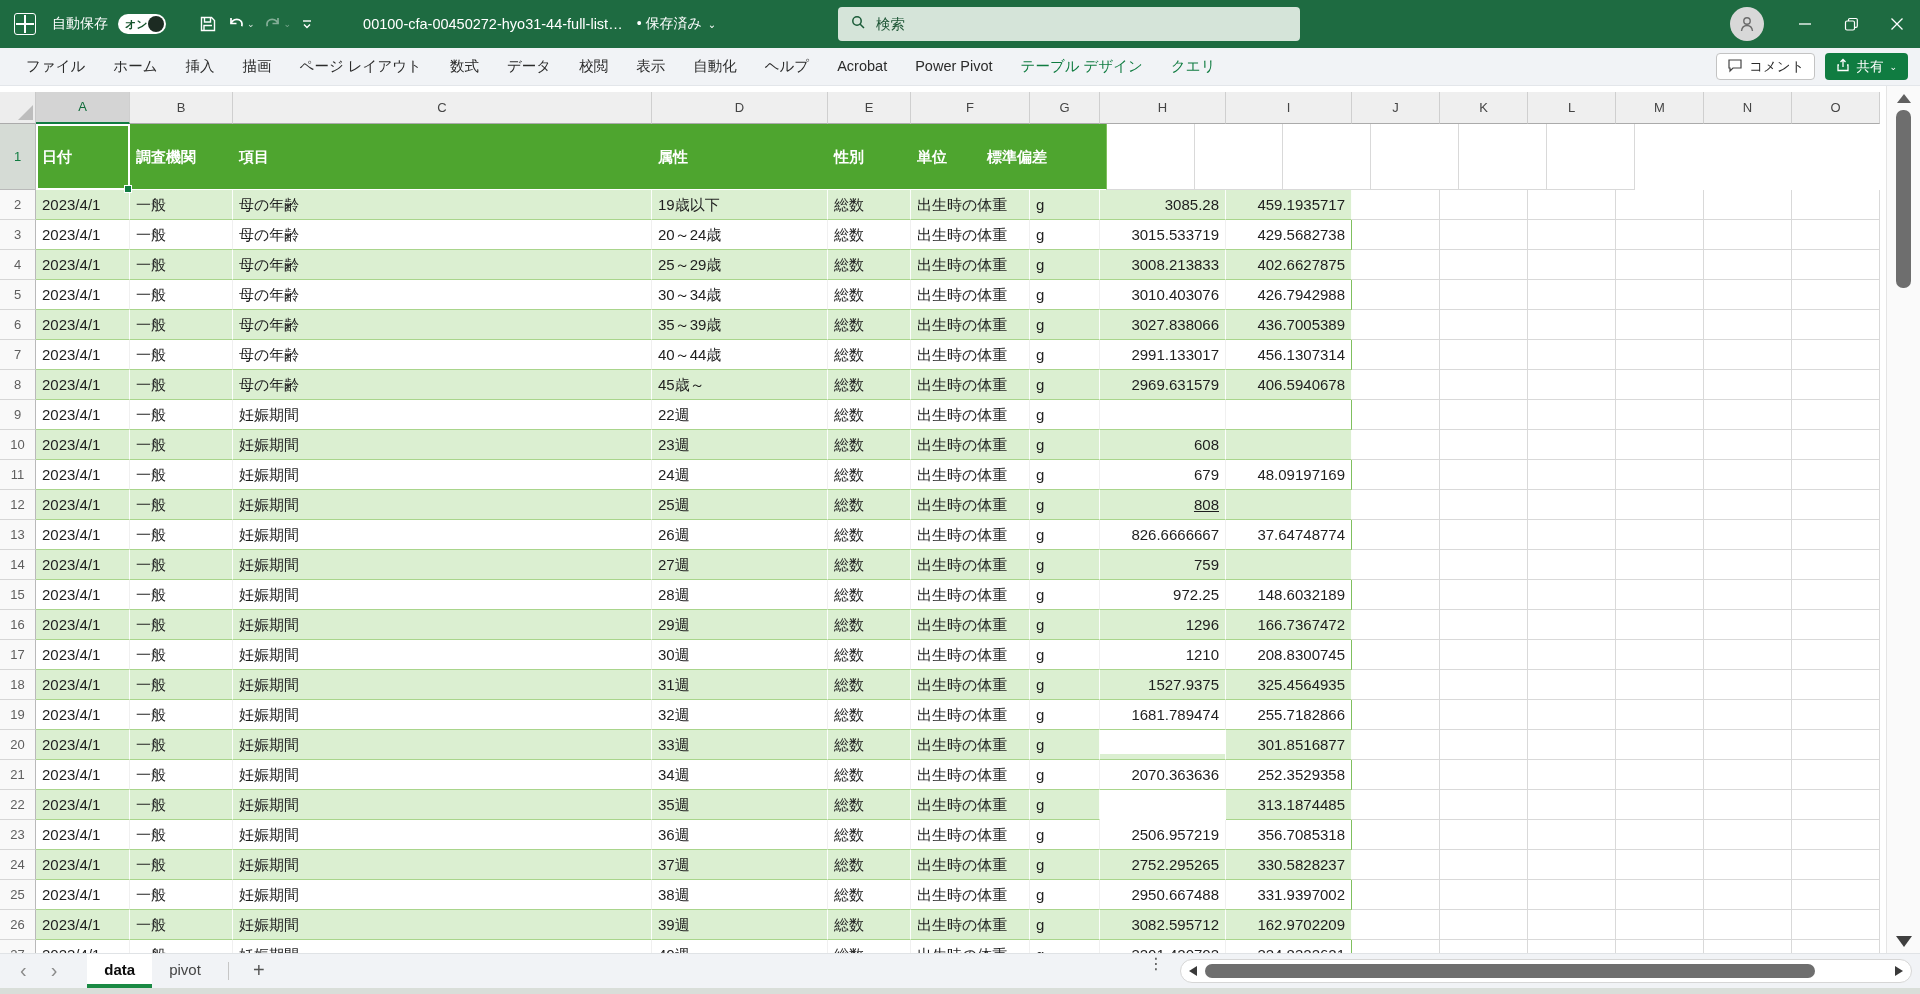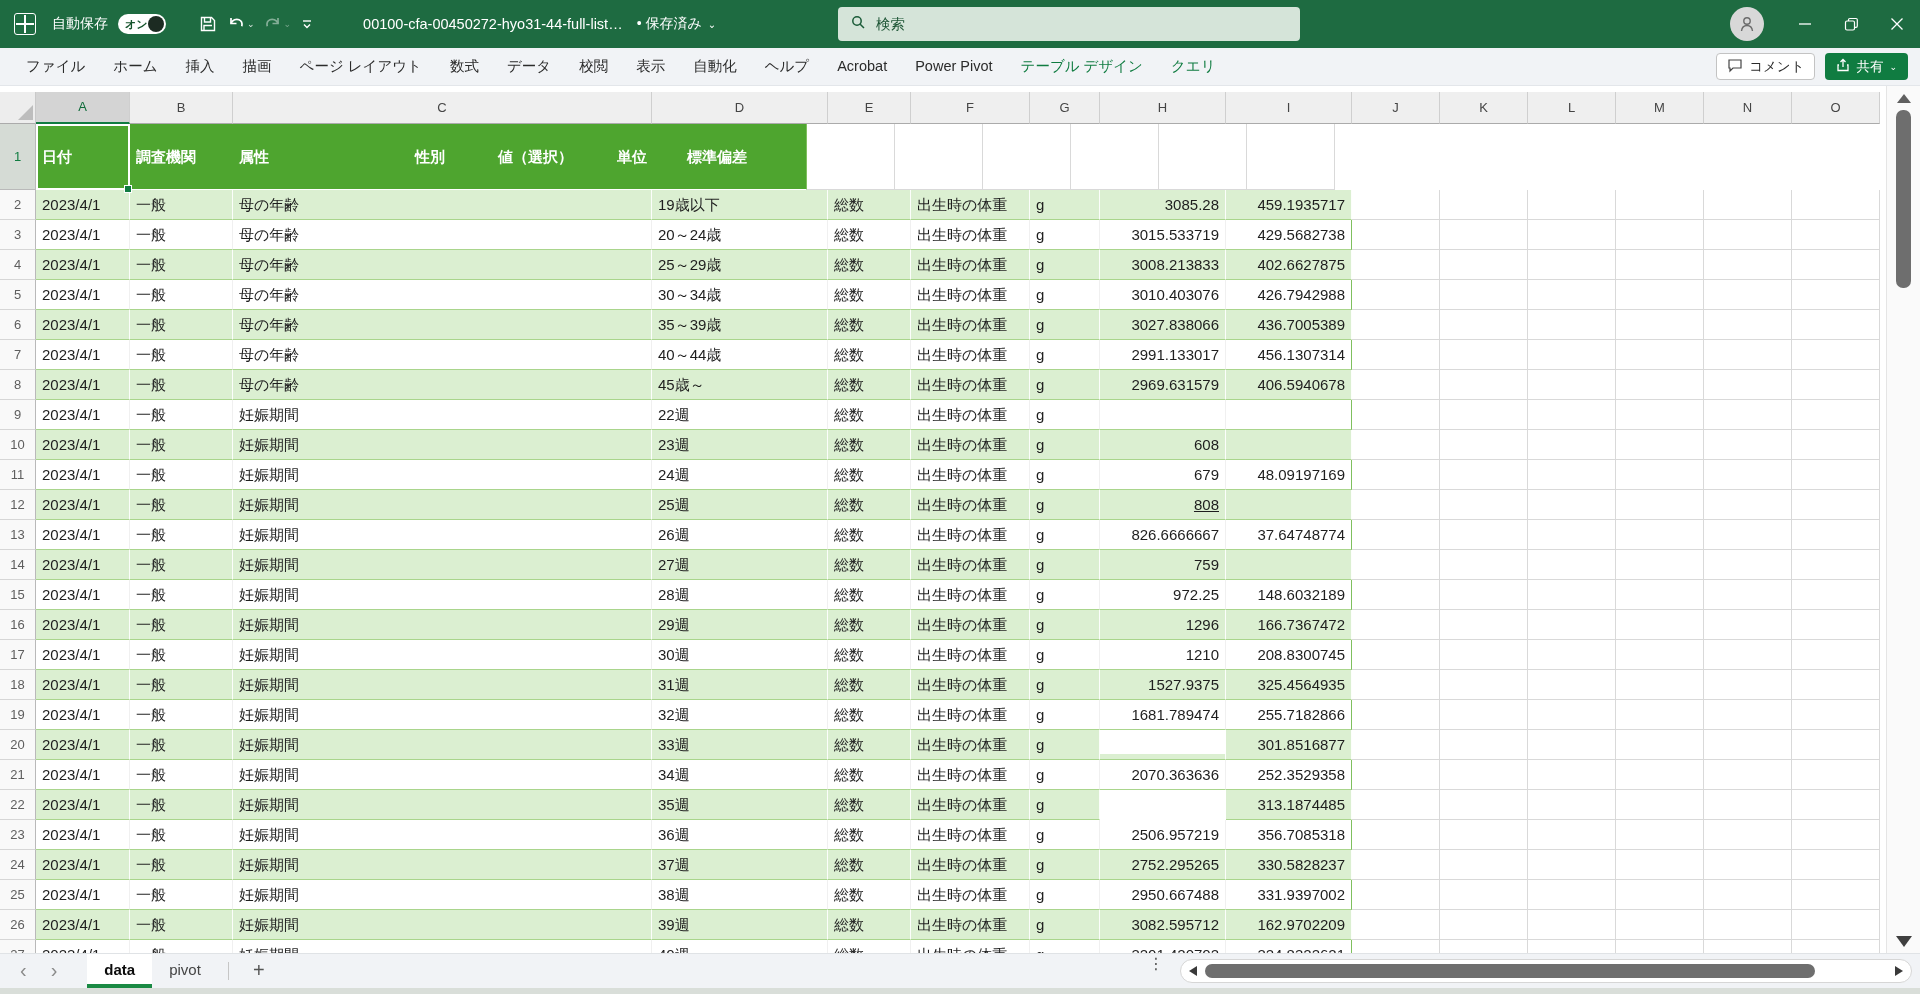--- a/index.html
+++ b/index.html
@@ -252,23 +252,23 @@
       <div class="colh" style="width: 88px;">L</div>
       <div class="colh" style="width: 88px;">M</div>
       <div class="colh" style="width: 88px;">N</div>
       <div class="colh" style="width: 88px;">O</div>
     </div>
 
   <div class="r row1">
     <div class="gut">1</div>
     <div class="c h w0 selcell">日付</div>
     <div class="c h w1">調査機関</div>
+    <div class="c h w2">項目</div>
     <div class="c h w3">属性</div>
     <div class="c h w4">性別</div>
-    <div class="c h w5">値（選択）</div>
     <div class="c h w6">単位</div>
     <div class="c h w8" style="border-right:1px solid #7FBF5E;">標準偏差</div>
     <div class="c empty wE"></div>
     <div class="c empty wE"></div>
     <div class="c empty wE"></div>
     <div class="c empty wE"></div>
     <div class="c empty wE"></div>
     <div class="c empty wE"></div>
     <div class="fillhandle"></div>
   </div>

